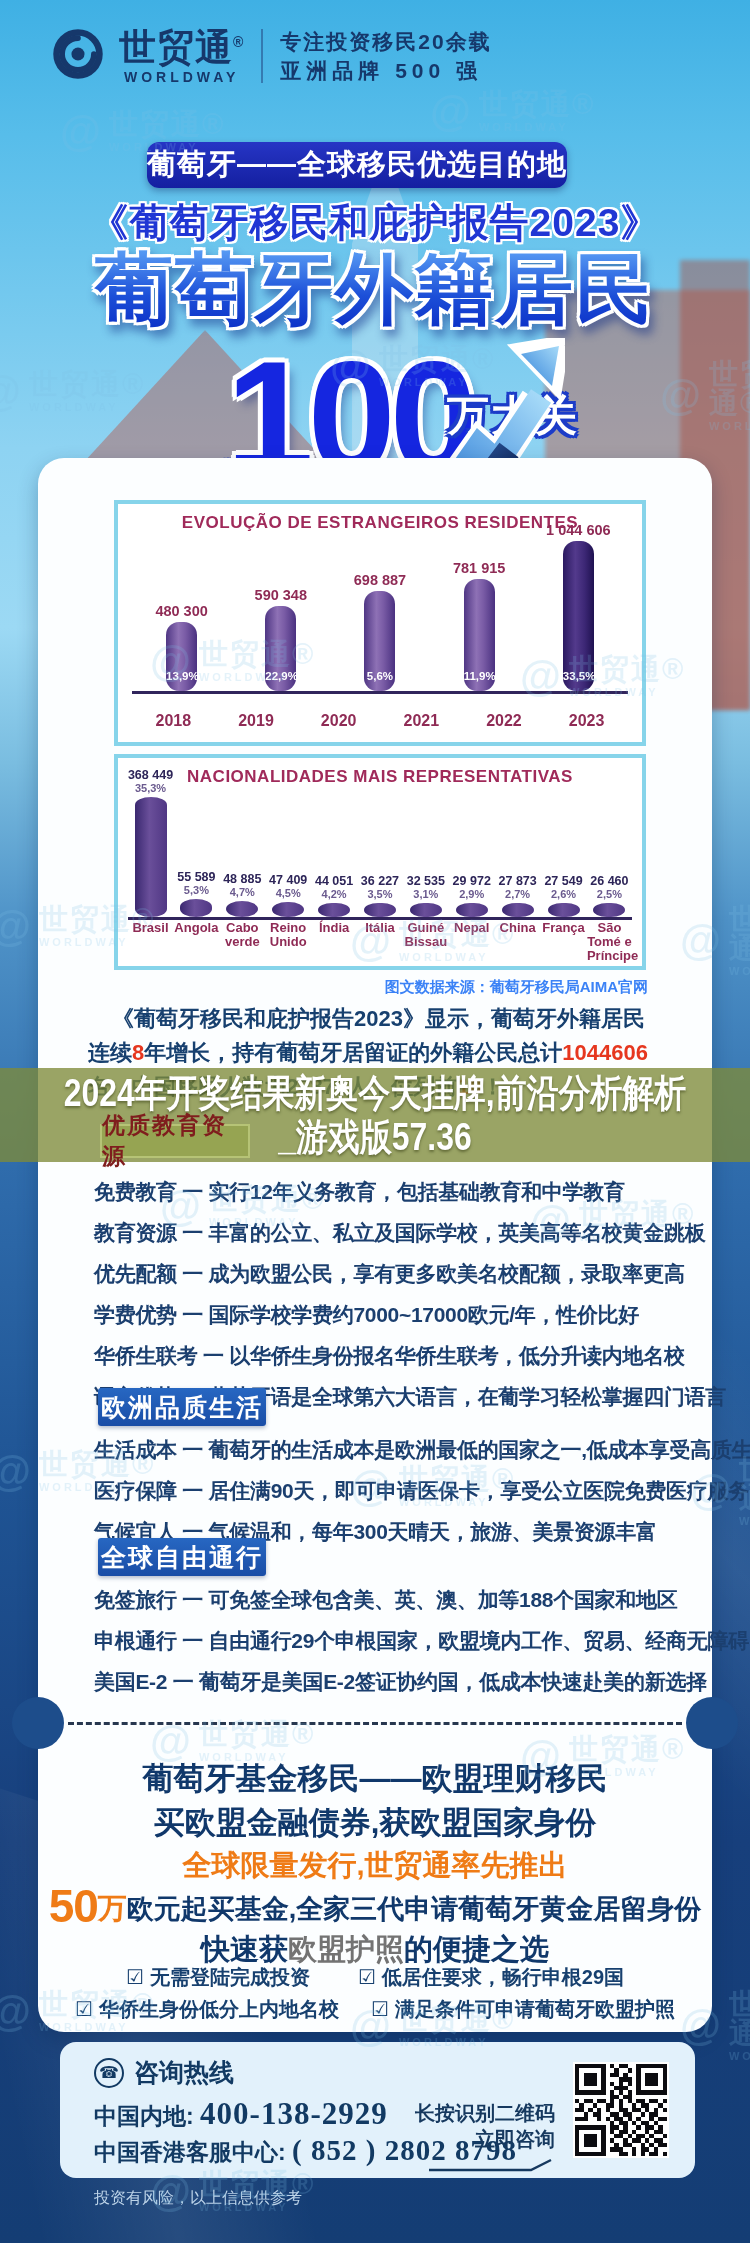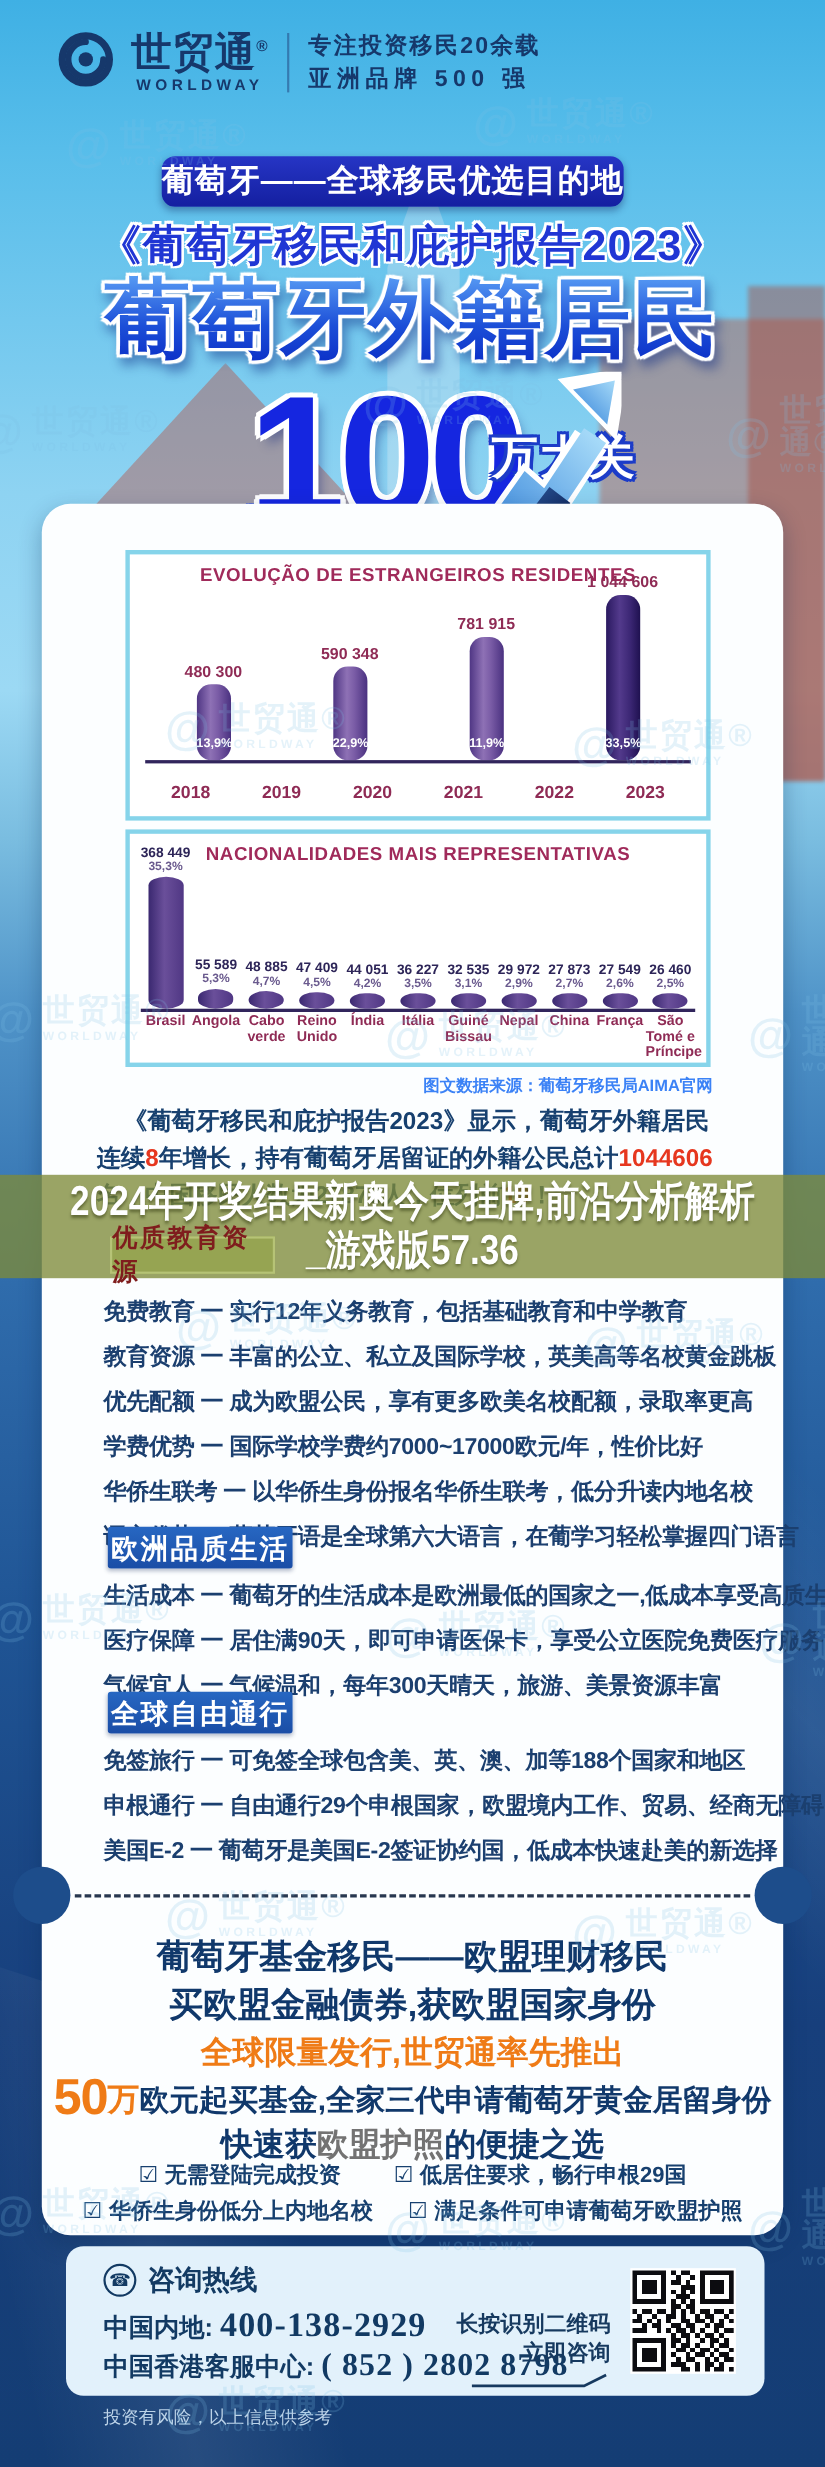--- a/index.html
+++ b/index.html
@@ -193,20 +193,26 @@
           <div class="c1col">
             <div class="c1val">480 300</div>
             <div class="c1bar" style="height: 69px;">
               <span class="c1pct">13,9%</span>
             </div>
           </div>
           <div class="c1col">
             <div class="c1val">590 348</div>
             <div class="c1bar" style="height: 85px;">
               <span class="c1pct">22,9%</span>
+            </div>
+          </div>
+          <div class="c1col">
+            <div class="c1val">698 887</div>
+            <div class="c1bar" style="height: 100px;">
+              <span class="c1pct">5,6%</span>
             </div>
           </div>
           <div class="c1col">
             <div class="c1val">781 915</div>
             <div class="c1bar" style="height: 112px;">
               <span class="c1pct">11,9%</span>
             </div>
           </div>
           <div class="c1col">
             <div class="c1val">1 044 606</div>

